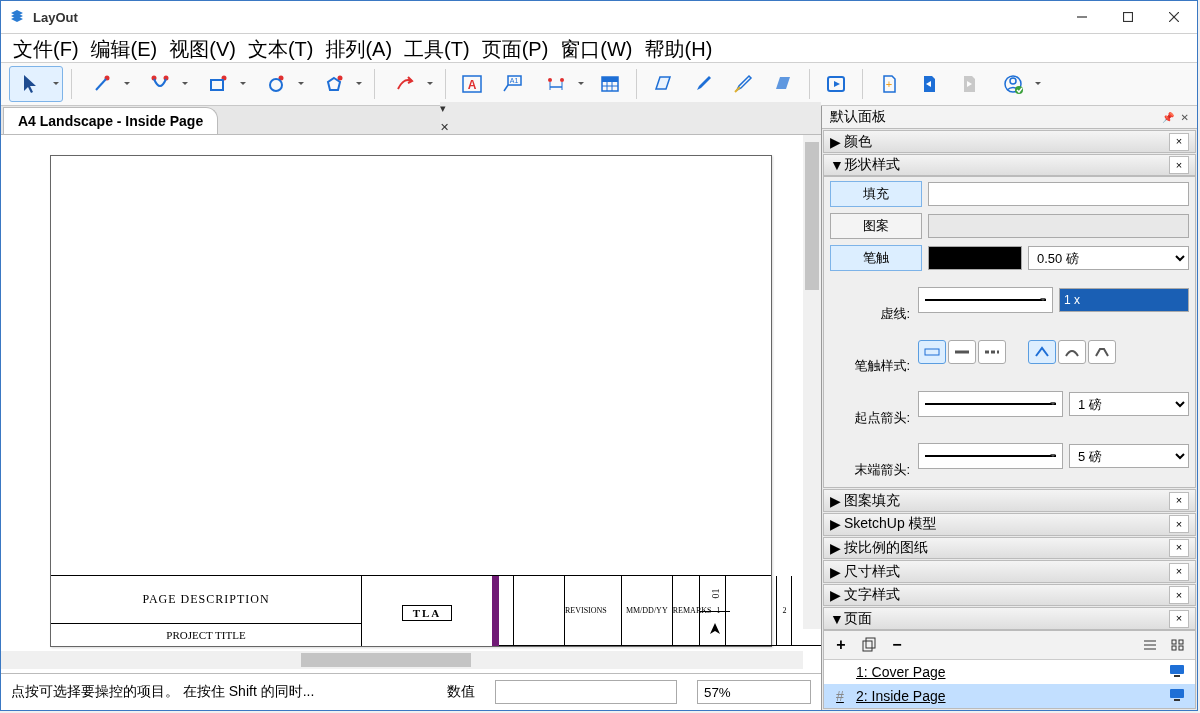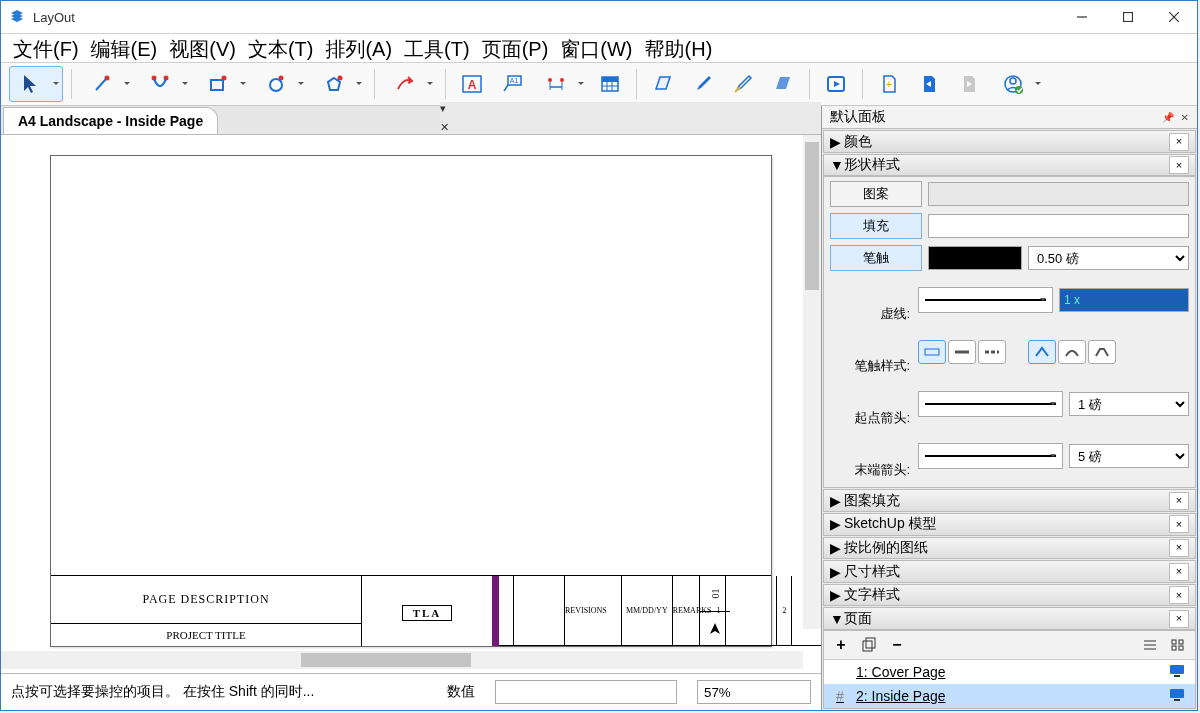--- a/index.html
+++ b/index.html
@@ -1,19 +1,19 @@
 <!DOCTYPE html>
 <html><head>
 <meta charset="utf-8">
 <style>
   html, body { margin:0; padding:0; font-family: "Microsoft YaHei", "Segoe UI", sans-serif; font-size:13px; background:#f0f0f0; color:#000; }
   .window { width:1198px; height:711px; border:1px solid #3a78c3; background:#fff; display:flex; flex-direction:column; box-sizing:border-box; }
   .titlebar { height:32px; display:flex; align-items:center; background:#fff; border-bottom:1px solid #d0d0d0; }
   .titlebar .logo { margin:0 8px; color:#1668b8; font-weight:bold; }
-  .titlebar .title { font-size:13px; color:#333; }
+  .titlebar .title { font-size:13px; color:#333;font-weight:bold; }
   .titlebar .spacer { flex:1; }
   .winbtn { width:46px; height:32px; display:flex; align-items:center; justify-content:center; }
   .winbtn svg { width:10px; height:10px; stroke:#333; stroke-width:1.2; fill:none; }
   .menubar { height:28px; display:flex; padding:0 6px; border-bottom:1px solid #d0d0d0; font-size:20px; }
   .menubar span { padding:2px 6px; }
 
   .toolbar { height:42px; display:flex; align-items:center; gap:4px; padding:0 8px; border-bottom:1px solid #c8c8c8; background:#f9f9f9; }
   .tool { width:34px; height:34px; display:flex; align-items:center; justify-content:center; border:1px solid transparent; border-radius:3px; position:relative; }
   .tool.active { background:#e3f1ff; border-color:#7db3e8; }
   .tool.withdrop { width:42px; padding-right:10px; }
@@ -60,21 +60,21 @@
   .panel-title .pright { margin-left:auto; display:flex; gap:6px; font-size:10px; color:#555; }
   .phdr { height:24px; background:linear-gradient(#f4f4f4,#dedede); border:1px solid #bbb; display:flex; align-items:center; padding:0 6px; font-size:14px; margin:1px 1px 0 1px; }
   .phdr .tri { display:inline-block; width:10px; text-align:center; margin-right:4px; }
   .phdr .closex { margin-left:auto; width:18px; height:16px; border:1px solid #bbb; background:#fff; display:flex; align-items:center; justify-content:center; font-size:11px; line-height:1; }
   .shape-body { background:#efefef; border:1px solid #bbb; margin:0 1px; padding:4px 6px 8px 6px; display:flex; flex-direction:column; gap:6px; font-size:13px; }
   .srow { display:flex; align-items:center; gap:6px; }
   .labelbtn { width:90px; height:24px; border:1px solid #aaa; display:flex; align-items:center; justify-content:center; background:#f4f4f4; }
   .labelbtn.active { background:#dceeff; border-color:#7db3e8; }
   .valfield { flex:1; height:22px; border:1px solid #aaa; background:#fff; }
   .valfield.black { background:#000; }
-  .valfield.sel { background:#1a5fb4; color:#5eead4; padding:0 4px; display:flex; align-items:center; font-size:12px; }
+  .valfield.sel { background:#1a5fb4; color:#ffffff; padding:0 4px; display:flex; align-items:center; font-size:12px; }
   select.wsel, .wsel { height:24px; border:1px solid #aaa; background:#fff; font-size:13px; padding:0 4px; }
   .rlabel { width:80px; text-align:right; padding-right:2px;margin-top:28px; }
   .segbtns { display:flex; gap:2px; }
   .segbtn { width:26px; height:22px; border:1px solid #aaa; background:#fff; display:flex; align-items:center; justify-content:center; border-radius:3px; }
   .segbtn.active { background:#dceeff; border-color:#5a9de0; }
   .segbtn svg { width:18px; height:14px; }
   .dashline { flex:1; height:24px; border:1px solid #aaa; background:#fff; display:flex; align-items:center; padding:0 6px; position:relative; }
   .dashline::after { content:""; position:absolute; right:6px; top:10px; border:3px solid transparent; border-top-color:#555; }
   .dashline .ln { flex:1; height:0; border-top:2px solid #000; }
 
@@ -361,26 +361,26 @@
           <span class="closex">×</span>
         </div>
 
       <div class="phdr">
           <span class="tri">▼</span>
           <span>形状样式</span>
           <span class="closex">×</span>
         </div>
       <div class="shape-body">
         <div class="srow">
+            <div class="labelbtn active">填充</div>
+            <div class="valfield"></div>
+          </div>
+        <div class="srow">
             <div class="labelbtn">图案</div>
             <div class="valfield" style="background:#e8e8e8"></div>
-          </div>
-        <div class="srow">
-            <div class="labelbtn active">填充</div>
-            <div class="valfield"></div>
           </div>
         <div class="srow">
             <div class="labelbtn active">笔触</div>
             <div class="valfield black" style="flex:0 0 92px"></div>
             <select class="wsel" style="flex:1"><option>0.50 磅</option></select>
           </div>
         <div class="srow">
             <div class="rlabel">虚线:</div>
             <div class="dashline">
               <div class="ln"></div>

